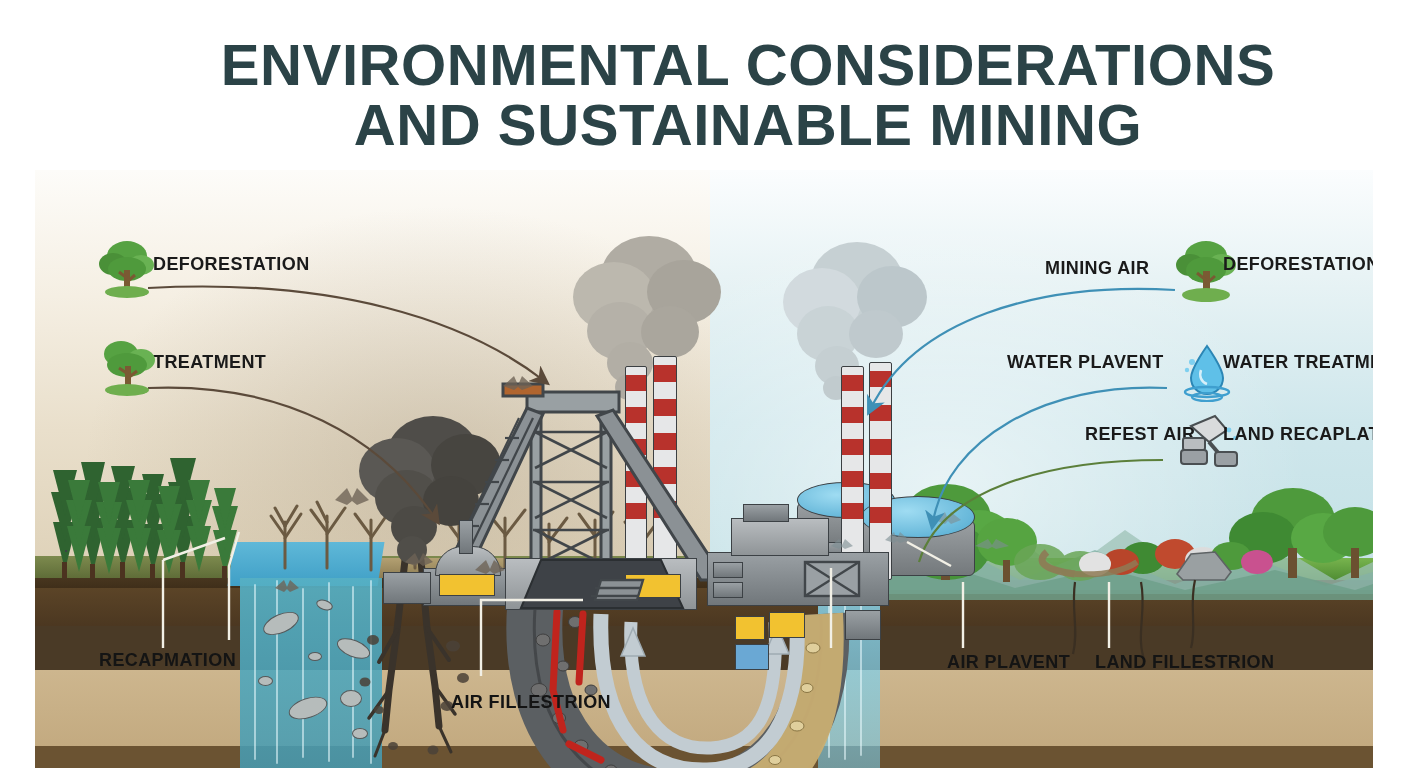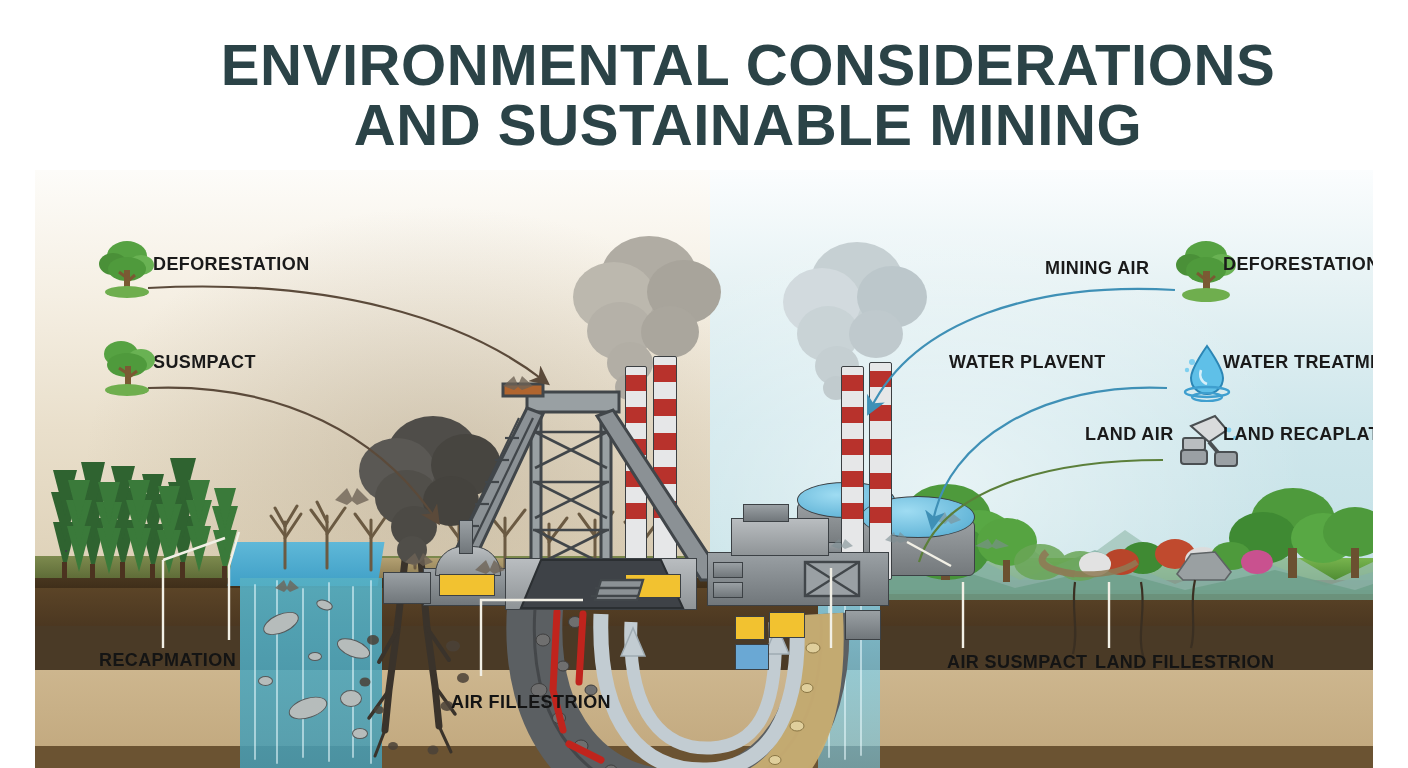--- a/index.html
+++ b/index.html
@@ -581,21 +581,21 @@
         <path d="M446 506 L446 430 L548 430"></path>
         <path d="M928 478 L928 412"></path>
         <path d="M796 478 L796 398"></path>
         <path d="M1074 478 L1074 412"></path>
         <path d="M916 396 L872 372"></path>
       </g>
     </svg>
 
     <div>
       <div class="lbl lbl-dark" style="left:118px;top:84px;z-index:40">DEFORESTATION</div>
-      <div class="lbl lbl-dark" style="left:118px;top:182px;z-index:40">SUSMPACT</div>
+      <div class="lbl lbl-dark" style="left:118px;top:182px;z-index:40">TREATMENT</div>
 
       <svg class="icon" style="left:62px;top:68px;width:60px;height:62;z-index:40" viewBox="0 0 60 62">
         <ellipse cx="30" cy="18" rx="20" ry="15" fill="#56a242"></ellipse>
         <ellipse cx="16" cy="26" rx="14" ry="11" fill="#4a9038"></ellipse>
         <ellipse cx="44" cy="27" rx="13" ry="10" fill="#69b253"></ellipse>
         <ellipse cx="30" cy="31" rx="19" ry="12" fill="#4f9a3c"></ellipse>
         <rect x="27" y="32" width="6" height="20" fill="#7a5a33"></rect>
         <path d="M30 40 L22 34 M30 44 L38 37" stroke="#7a5a33" stroke-width="3" fill="none"></path>
         <ellipse cx="30" cy="54" rx="22" ry="6" fill="#6fae4e"></ellipse>
       </svg>
@@ -604,22 +604,22 @@
         <ellipse cx="44" cy="24" rx="14" ry="11" fill="#69b253"></ellipse>
         <ellipse cx="30" cy="29" rx="20" ry="12" fill="#4f9a3c"></ellipse>
         <rect x="28" y="30" width="6" height="22" fill="#7a5a33"></rect>
         <path d="M31 38 L22 32 M31 42 L40 35" stroke="#7a5a33" stroke-width="3" fill="none"></path>
         <ellipse cx="30" cy="54" rx="22" ry="6" fill="#6fae4e"></ellipse>
       </svg>
     </div>
 
     <div>
       <div class="lbl lbl-dark" style="left:1010px;top:88px;z-index:40">MINING AIR</div>
-      <div class="lbl lbl-dark" style="left:914px;top:182px;z-index:40">WATER PLAVENT</div>
-      <div class="lbl lbl-dark" style="left:1050px;top:254px;z-index:40">LAND AIR</div>
+      <div class="lbl lbl-dark" style="left:972px;top:182px;z-index:40">WATER PLAVENT</div>
+      <div class="lbl lbl-dark" style="left:1050px;top:254px;z-index:40">REFEST AIR</div>
     </div>
 
     <div>
 
       <svg class="icon" style="left:1140px;top:68px;width:62px;height:66;z-index:40" viewBox="0 0 62 66">
         <ellipse cx="31" cy="18" rx="21" ry="15" fill="#56a242"></ellipse>
         <ellipse cx="15" cy="27" rx="14" ry="11" fill="#4a9038"></ellipse>
         <ellipse cx="47" cy="27" rx="14" ry="11" fill="#69b253"></ellipse>
         <ellipse cx="31" cy="32" rx="20" ry="13" fill="#4f9a3c"></ellipse>
         <rect x="28" y="33" width="7" height="22" fill="#7a5a33"></rect>
@@ -646,18 +646,18 @@
         <rect x="40" y="40" width="22" height="14" rx="3" fill="#9aa0a4" stroke="#4a4f52" stroke-width="2"></rect>
         <circle cx="54" cy="18" r="2.4" fill="#7fd0f0"></circle>
           <circle cx="60" cy="26" r="2" fill="#7fd0f0"></circle>
       </svg>
       <div class="lbl lbl-dark" style="left:1188px;top:254px;z-index:40">LAND RECAPLATION</div>
     </div>
 
     <div>
       <div class="lbl lbl-under" style="left:64px;top:480px;z-index:40">RECAPMATION</div>
       <div class="lbl lbl-under" style="left:416px;top:522px;z-index:40">AIR FILLESTRION</div>
-      <div class="lbl lbl-under" style="left:912px;top:482px;z-index:40">AIR SUSMPACT</div>
+      <div class="lbl lbl-under" style="left:912px;top:482px;z-index:40">AIR PLAVENT</div>
       <div class="lbl lbl-under" style="left:1060px;top:482px;z-index:40">LAND FILLESTRION</div>
     </div>
 
   </div>
 </div>
 
 </body></html>

